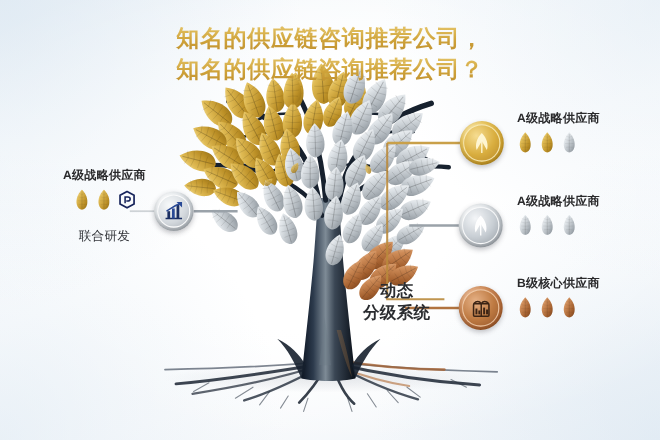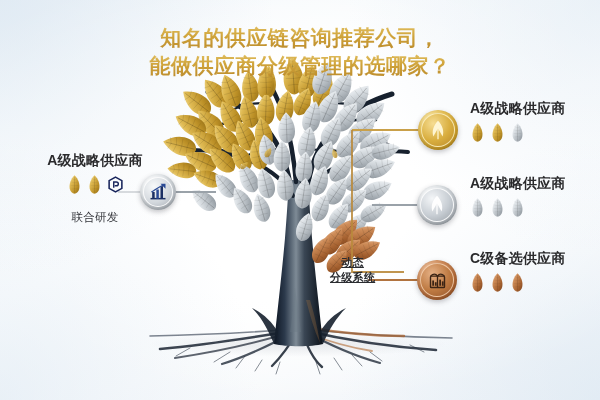--- a/index.html
+++ b/index.html
@@ -21,21 +21,21 @@
     background:
       radial-gradient(circle at 0% 0%, rgba(214,228,240,.55) 0%, rgba(214,228,240,0) 38%),
       radial-gradient(circle at 100% 0%, rgba(214,228,240,.45) 0%, rgba(214,228,240,0) 35%),
       radial-gradient(circle at 0% 100%, rgba(214,228,240,.5) 0%, rgba(214,228,240,0) 36%),
       radial-gradient(circle at 100% 100%, rgba(214,228,240,.5) 0%, rgba(214,228,240,0) 36%);
   }
 
   
   #title{
     position:absolute;left:0;top:24px;width:600px;text-align:center;
-    z-index:40;line-height:1.34;
+    z-index:40;line-height:1.34;font-family:Liberation Mono, monospace;
   }
   #title .line{
     display:block;font-size:21px;font-weight:bold;letter-spacing:.5px;
     background:linear-gradient(180deg,#e3c265 0%,#cfa33a 45%,#b9882a 100%);
     -webkit-background-clip:text;background-clip:text;
     -webkit-text-fill-color:transparent;color:#c29a34;
   }
 
   
   #art{position:absolute;inset:0;z-index:10;}
@@ -78,54 +78,54 @@
   .node-silver{
     width:36px;height:36px;left:140px;top:174px;
     background:radial-gradient(circle at 33% 28%,#ffffff 0%,#e3e7ea 38%,#b3b9bf 74%,#8a9097 100%);
   }
   .node-silver .rim{border:1.3px solid rgba(255,255,255,.9);
     background:radial-gradient(circle at 35% 30%,#f7f9fa 0%,#d3d8dd 60%,#aab0b7 100%);}
 
   
   .label-block{position:absolute;z-index:35;}
   .lab-title{
-    font-size:14px;font-weight:bold;color:#2a2a2c;white-space:nowrap;
+    font-size:11px;font-weight:bold;color:#2a2a2c;white-space:nowrap;
     letter-spacing:.2px;
   }
   .leaf-row{display:flex;gap:5px;margin-top:5px;align-items:center;}
   .sub-text{
     font-size:11.5px;color:#33353a;margin-top:16px;white-space:nowrap;
     letter-spacing:.2px;
   }
 
   #lab-a{left:470px;top:100px;}
   #lab-b{left:470px;top:175px;}
   #lab-c{left:470px;top:250px;}
   #lab-left{left:40px;top:152px;text-align:center;width:110px;}
   #lab-left .leaf-row{justify-content:center;}
 
   #lab-center{
     position:absolute;left:330px;top:255px;z-index:35;
     text-align:center;line-height:1.35;
   }
   #lab-center span{
-    display:block;font-size:11px;font-weight:bold;color:#2b2d31;
-    letter-spacing:.3px;white-space:nowrap;text-decoration:underline;
+    display:block;font-size:15px;font-weight:bold;color:#2b2d31;
+    letter-spacing:.3px;white-space:nowrap;
   }
 
   .hexicon{width:17px;height:17px;display:block;}
 </style>
 </head>
 <body>
 
 <div id="stage">
 
   <div id="title">
     <span class="line">知名的供应链咨询推荐公司，</span>
-    <span class="line">能做供应商分级管理的选哪家？</span>
+    <span class="line">知名的供应链咨询推荐公司？</span>
   </div>
 
   <svg id="art" viewBox="0 0 600 400">
     <defs>
       <linearGradient id="gTrunk" x1="0" y1="0" x2="1" y2="0">
         <stop offset="0%" stop-color="#0d1522"></stop>
         <stop offset="22%" stop-color="#2c3a4c"></stop>
         <stop offset="45%" stop-color="#7e8b96"></stop>
         <stop offset="62%" stop-color="#3a4654"></stop>
         <stop offset="100%" stop-color="#0a1018"></stop>
@@ -409,21 +409,21 @@
       <svg width="15" height="19" viewBox="0 0 40 64">
           <use href="#leafShape" fill="url(#gLeafSilver)"></use>
         </svg>
       <svg width="15" height="19" viewBox="0 0 40 64">
           <use href="#leafShape" fill="url(#gLeafSilver)"></use>
         </svg>
     </div>
   </div>
 
   <div class="label-block" id="lab-c">
-    <div class="lab-title">C级备选供应商</div>
+    <div class="lab-title">B级核心供应商</div>
     <div class="leaf-row">
       <svg width="15" height="19" viewBox="0 0 40 64">
           <use href="#leafShape" fill="url(#gLeafBronze)"></use>
         </svg>
       <svg width="15" height="19" viewBox="0 0 40 64">
           <use href="#leafShape" fill="url(#gLeafBronze)"></use>
         </svg>
       <svg width="15" height="19" viewBox="0 0 40 64">
           <use href="#leafShape" fill="url(#gLeafBronze)"></use>
         </svg>

